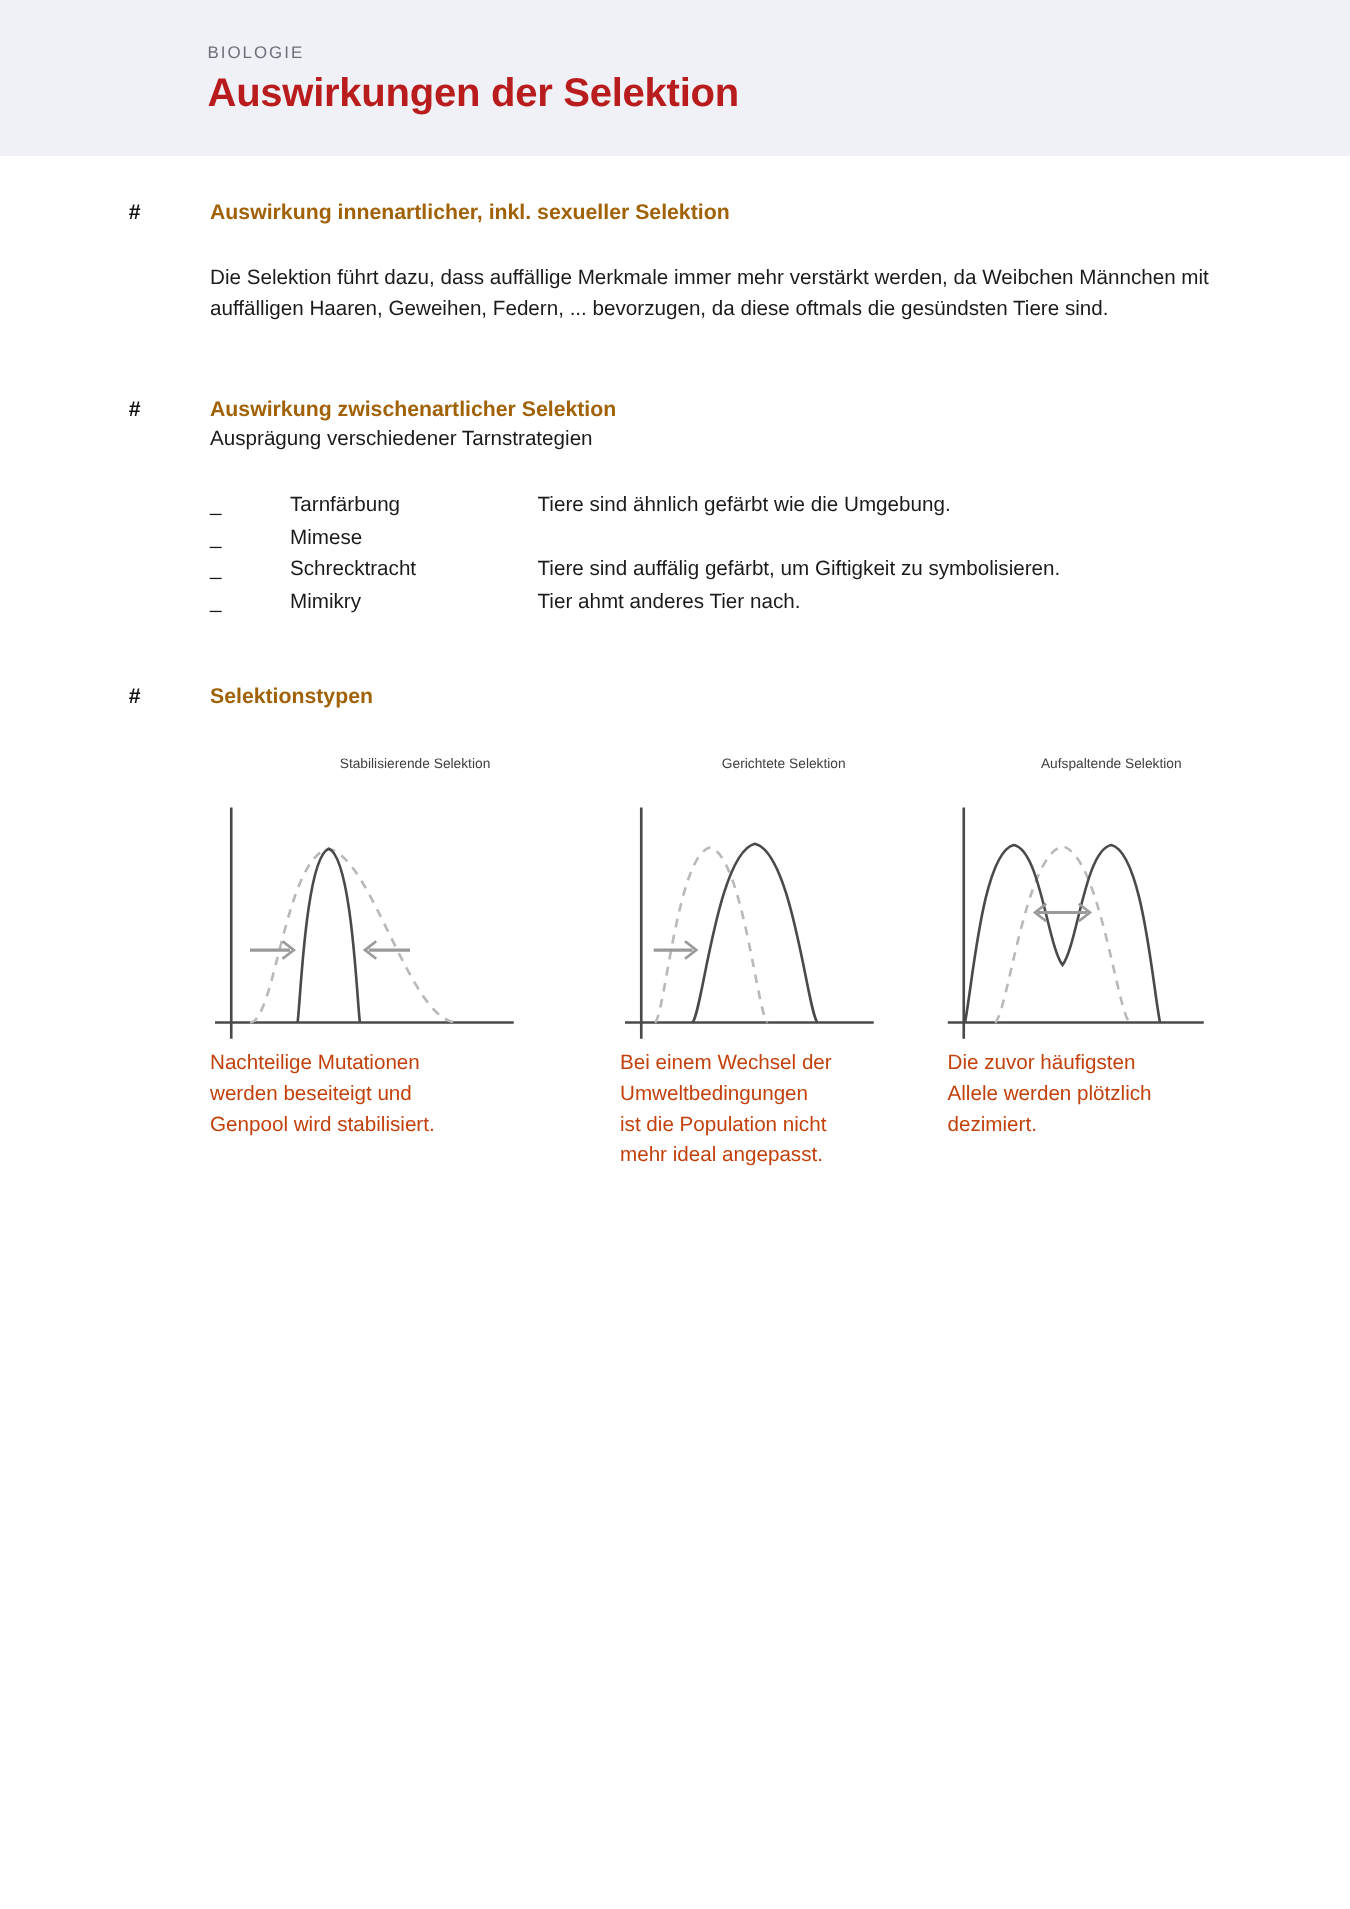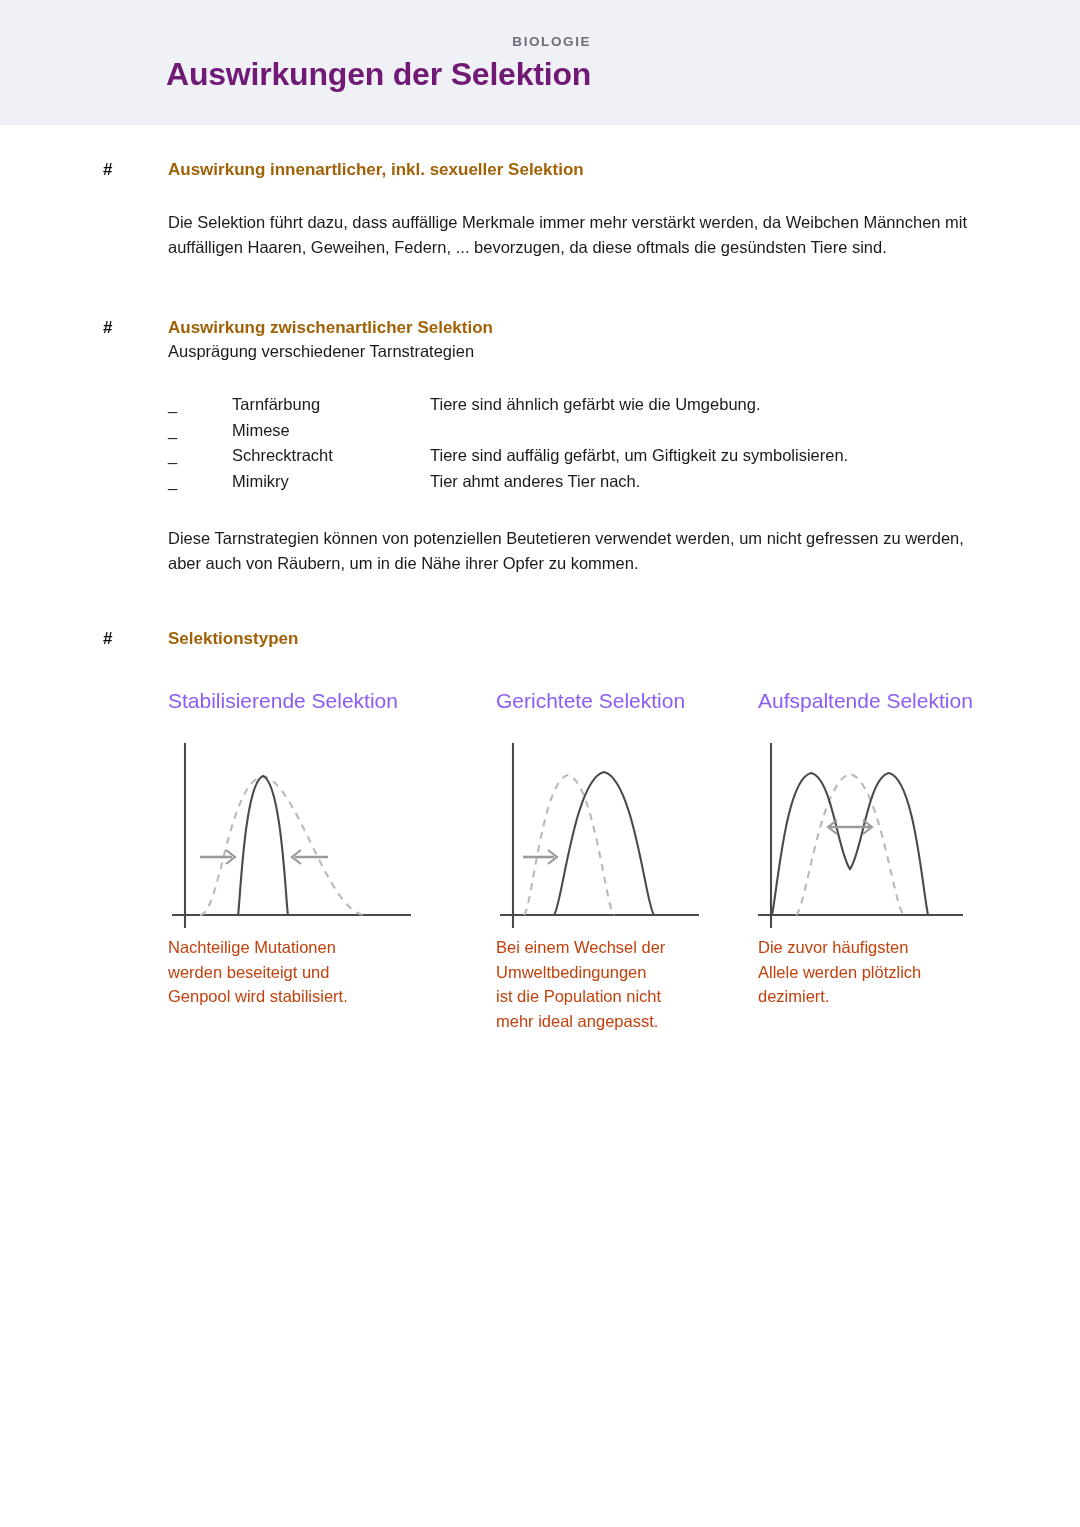--- a/index.html
+++ b/index.html
@@ -27,30 +27,29 @@
   }
   .header-inner {
     position: absolute;
     left: 166px;
     top: 34px;
   }
   .kicker {
     font-size: 13.5px;
     letter-spacing: 1.6px;
     color: #6c6f7a;
-    font-weight: 700;
+    font-weight: 400;
     text-transform: uppercase;
     margin: 0 0 6px 0;
     line-height: 1.2;
-    text-align: right;
   }
   .doc-title {
     font-size: 32px;
     font-weight: 700;
-    color: #701a75;
+    color: #b91c1c;
     margin: 0;
     line-height: 1.18;
     letter-spacing: -0.2px;
   }
 
   
   .page-body {
     position: absolute;
     left: 0;
     top: 125px;
@@ -123,25 +122,26 @@
     gap: 0;
   }
   .diagram-col {
     flex: 0 0 auto;
   }
   .col-1 { width: 328px; }
   .col-2 { width: 262px; }
   .col-3 { width: 262px; }
 
   .col-heading {
-    font-size: 21px;
-    color: #8b5cf6;
+    font-size: 11px;
+    color: #404040;
     line-height: 1.45;
     margin: 0 0 18px 0;
     white-space: nowrap;
+    text-align: center;
   }
   .chart-holder {
     height: 200px;
   }
   .col-caption {
     font-size: 16.5px;
     line-height: 1.5;
     color: #c2410c;
     margin: 0;
     white-space: pre-line;
@@ -185,21 +185,20 @@
         <span class="def-term">Schrecktracht</span>
         <span class="def-desc">Tiere sind auffälig gefärbt, um Giftigkeit zu symbolisieren.</span>
       </li>
       <li class="defrow">
         <span class="def-dash">_</span>
         <span class="def-term">Mimikry</span>
         <span class="def-desc">Tier ahmt anderes Tier nach.</span>
       </li>
     </ul>
 
-    <p class="para" style="margin-top:31px; max-width:822px;">Diese Tarnstrategien können von potenziellen Beutetieren verwendet werden, um nicht gefressen zu werden, aber auch von Räubern, um in die Nähe ihrer Opfer zu kommen.</p>
   </div>
 
   <div class="section" style="margin-top:50px;">
     <span class="hash">#</span>
     <h2 class="sec-title">Selektionstypen</h2>
 
     <div class="diagram-row" style="margin-top:35px;">
 
       <div class="diagram-col col-1">
         <p class="col-heading">Stabilisierende Selektion</p>

